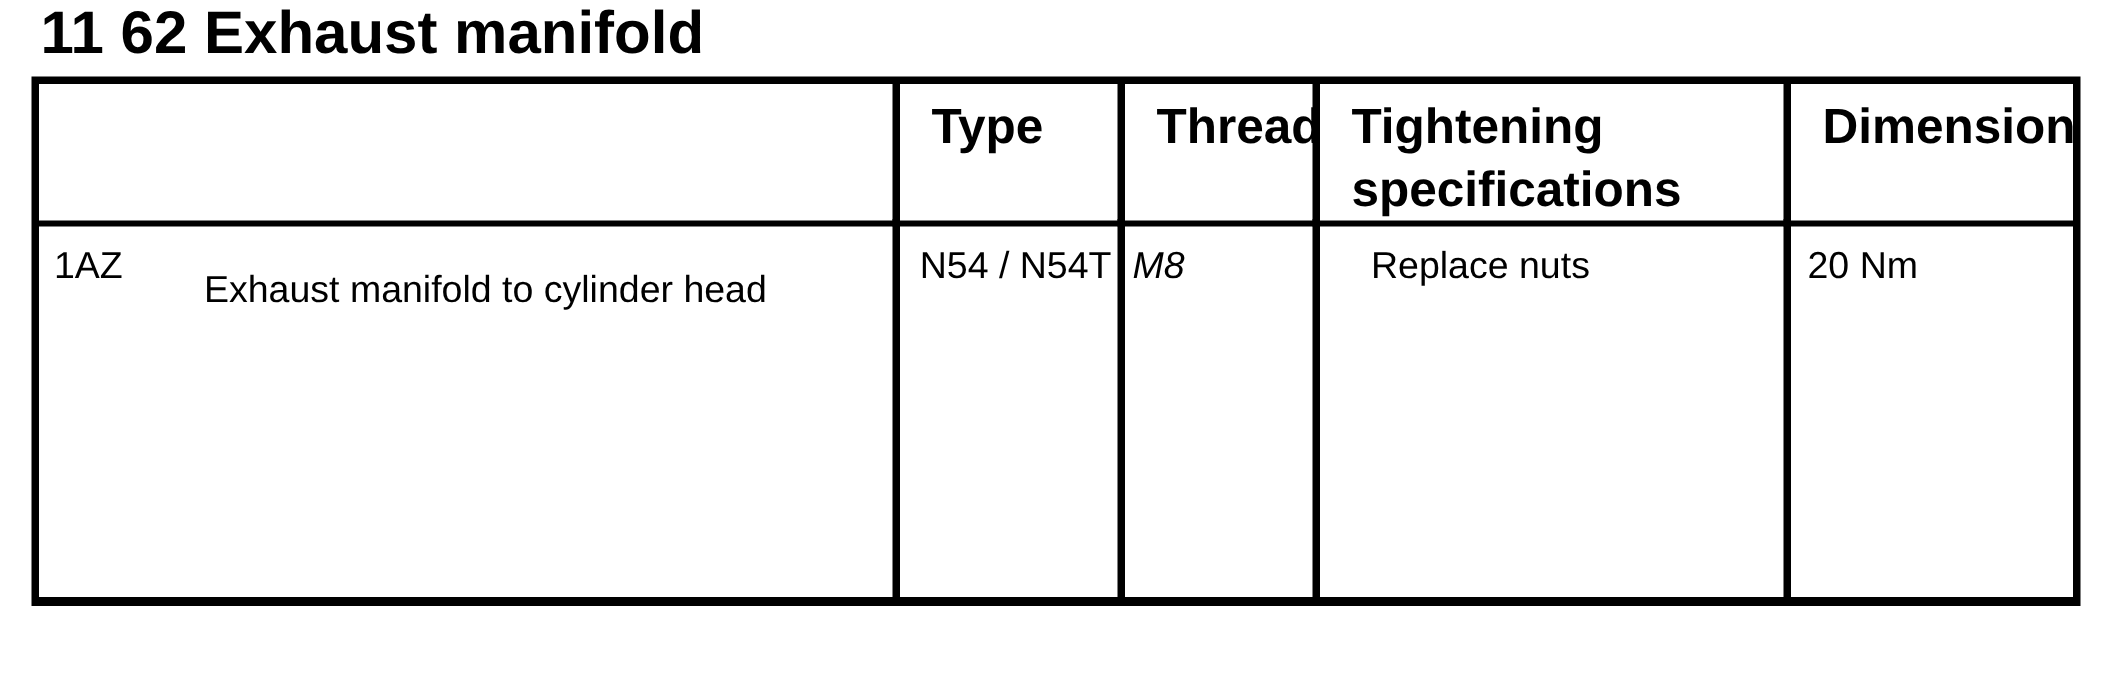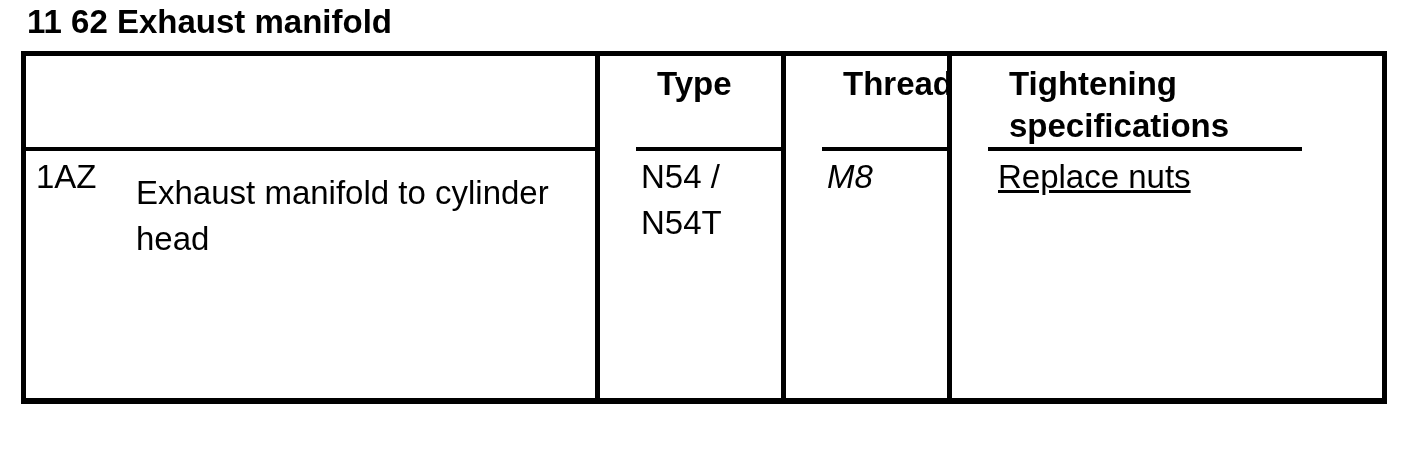--- a/index.html
+++ b/index.html
@@ -8,39 +8,38 @@
     background:#ffffff;
     color:#000000;
     font-family:"Liberation Sans", sans-serif;
     position:relative;
     overflow:hidden;
   }
   .page-title{
     position:absolute;
     left:27px;top:2px;
     margin:0;
-    font-size:33px;
+    font-size:40px;
     line-height:40px;
     font-weight:bold;
     letter-spacing:0px;
     white-space:nowrap;
   }
   .spec-table{
     position:absolute;
     left:21px;top:51px;
     width:1366px;height:353px;
     box-sizing:border-box;
     border:5px solid #000;
     border-bottom-width:6px;
     background:#fff;
   }
   .trow{
     display:grid;
     grid-template-columns:574px 150px 130px 314px 188px;
-    gap:36px;
   }
   .trow .cell{
     box-sizing:border-box;
     border-right:5px solid #000;
     overflow:visible;
   }
   .trow .cell:last-child{border-right:none;}
   .trow.header-row{
     height:90px;
   }
@@ -48,59 +47,61 @@
     border-bottom:4px solid #000;
     font-weight:bold;
     font-size:33px;
     line-height:42px;
     padding:7px 0 0 21px;
   }
   .trow.body-row{
     height:252px;
   }
   .trow.body-row .cell{
-    font-size:33px;
+    font-size:25px;
     line-height:46px;
     padding-top:8px;
   }
   .cell-desc{
     display:flex;
     align-items:flex-start;
     padding-left:10px;
   }
   .code{
     width:84px;
     flex:0 0 84px;
   }
   .desc{
     width:460px;
   }
   .desc p{margin:16px;}
   .desc p + p{margin-top:9px;}
-  .cell-type{padding-left:5px;padding-right:4px;}
+  .cell-type{padding-left:5px;padding-right:4px;text-align:right;}
   .cell-thread{padding-left:5px;font-style:italic;}
-  .cell-tightening{padding-left:10px;text-decoration:underline;}
+  .cell-tightening{padding-left:34px;}
   .cell-dimension{padding-left:11px;}
 </style>
 </head>
 <body>
 
 <h1 class="page-title">11 62 Exhaust manifold</h1>
 
 <div class="spec-table">
   <div class="trow header-row">
     <div class="cell"></div>
     <div class="cell">Type</div>
     <div class="cell">Thread</div>
     <div class="cell">Tightening specifications</div>
+    <div class="cell">Dimension</div>
   </div>
   <div class="trow body-row">
     <div class="cell cell-desc">
       <span class="code">1AZ</span>
       <div class="desc">
         <p>Exhaust manifold to cylinder head</p>
       </div>
     </div>
     <div class="cell cell-type">N54 / N54T</div>
     <div class="cell cell-thread">M8</div>
     <div class="cell cell-tightening">Replace nuts</div>
+    <div class="cell cell-dimension">20 Nm</div>
   </div>
 </div>
 
 </body></html>

